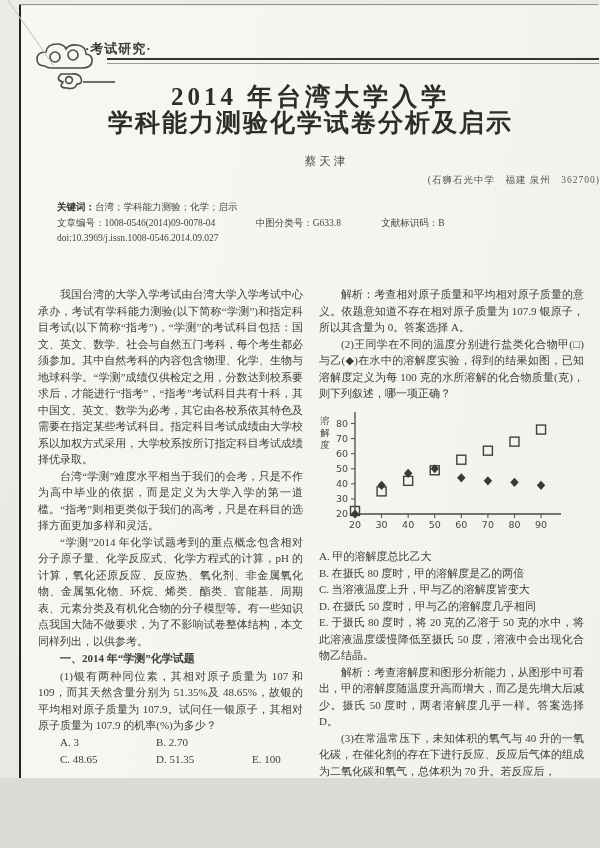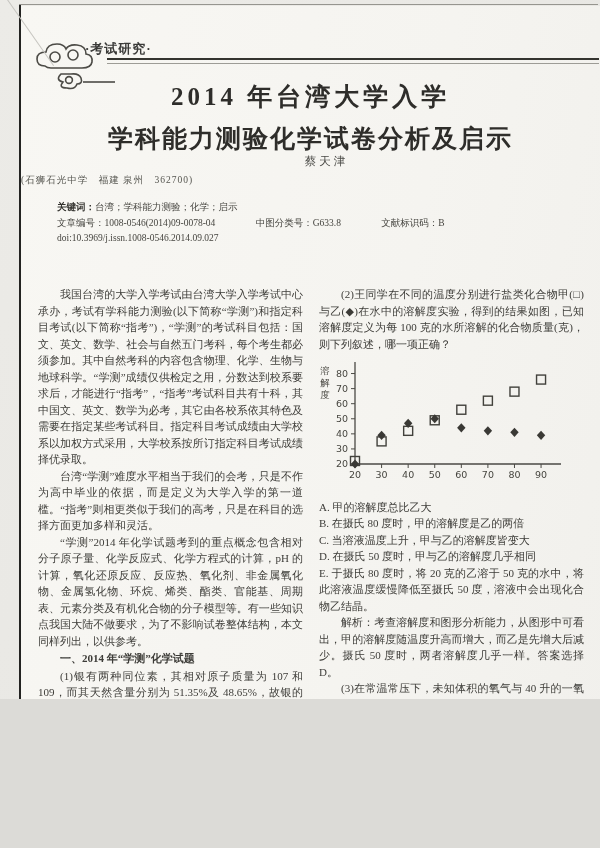--- a/index.html
+++ b/index.html
@@ -1,40 +1,40 @@
 <!DOCTYPE html>
 <html><head>
 <meta charset="utf-8">
 <style>
   html,body{margin:0;padding:0;}
   body{width:600px;height:848px;background:#dcdbd7;font-family:"Liberation Serif","DejaVu Serif",serif;}
-  .scan{position:relative;width:600px;height:699px;overflow:hidden;
+  .scan{position:relative;width:600px;height:778px;overflow:hidden;
         background:linear-gradient(120deg,#ecebe7 0%,#e9e8e4 55%,#e3e2de 100%);}
   .page{position:absolute;left:21px;top:6px;width:579px;height:838px;
         background:linear-gradient(100deg,#f8f7f3 0%,#f5f4f0 60%,#f1f0ec 100%);}
   
   .edge-left{position:absolute;left:19px;top:4px;width:2px;height:836px;background:#232321;}
   .edge-top{position:absolute;left:19px;top:4px;width:579px;height:1px;background:#96958f;}
   .diag-artifact{position:absolute;left:-14px;top:30px;width:86px;height:1px;background:#c6c5c0;transform:rotate(55deg);}
   .smudge{position:absolute;left:0;top:816px;width:600px;height:5px;opacity:.75;
           background:repeating-linear-gradient(90deg,rgba(110,110,106,.6) 0 22px,rgba(168,167,162,.25) 22px 34px,rgba(84,84,80,.65) 34px 61px,rgba(150,149,144,.3) 61px 83px);}
   .faint-bottom{position:absolute;left:0;top:843px;width:600px;height:1px;background:#c7c6c1;}
 
   
   .colhead{position:absolute;left:64px;top:34px;font-size:13px;letter-spacing:1px;color:#3a3a38;font-weight:bold;}
   .rule-thick{position:absolute;left:86px;top:52px;width:492px;height:2px;background:#34342f;}
   .rule-thin{position:absolute;left:86px;top:57px;width:492px;height:1px;background:#9d9c96;}
   .cloud{position:absolute;left:10px;top:26px;}
 
   
   .title{position:absolute;left:0;width:579px;text-align:center;color:#2e2d2a;font-weight:bold;}
   .title.l1{top:74px;font-size:25px;letter-spacing:4px;}
-  .title.l2{top:116px;font-size:25px;letter-spacing:2px;}
+  .title.l2{top:100px;font-size:25px;letter-spacing:2px;}
   .author{position:absolute;left:16px;top:148px;width:579px;text-align:center;font-size:11.5px;color:#4a4a46;letter-spacing:3px;}
-  .affil{position:absolute;left:0;top:168px;width:579px;text-align:left;font-size:9.5px;color:#55554f;letter-spacing:1px;}
+  .affil{position:absolute;left:0;top:168px;width:579px;text-align:right;font-size:9.5px;color:#55554f;letter-spacing:1px;}
 
   
   .meta{position:absolute;left:36px;top:194px;width:508px;font-size:9.5px;line-height:15.5px;color:#45443f;text-align:justify;}
   .meta b{color:#33322e;}
   .meta .row{display:block;}
   .meta .seg{display:inline-block;margin-right:38px;}
 
   
   .columns{position:absolute;left:17px;top:280px;width:546px;display:flex;gap:16px;}
   .col{width:265px;font-size:11px;line-height:16.5px;color:#3d3c38;text-align:justify;}
@@ -98,20 +98,21 @@
           <span>A. 3</span>
           <span>B. 2.70</span>
           <span></span>
           <span>C. 48.65</span>
           <span>D. 51.35</span>
           <span>E. 100</span>
         </div>
       </div>
 
       <div class="col">
+        <p>解析：考查相对原子质量和平均相对原子质量的意义。依题意知道不存在相对原子质量为 107.9 银原子，所以其含量为 0。答案选择 A。</p>
         <p>(2)王同学在不同的温度分别进行盐类化合物甲(□)与乙(◆)在水中的溶解度实验，得到的结果如图，已知溶解度定义为每 100 克的水所溶解的化合物质量(克)，则下列叙述，哪一项正确？</p>
         <div class="chartwrap">
           <svg id="chart-svg" width="252" height="138" viewBox="0 0 252 138">
               <path d="M 40 8 V 110 H 246" stroke="#4b4a45" fill="none" stroke-width="1.3"></path>
               <line x1="36" y1="110" x2="40" y2="110" stroke="#4b4a45" stroke-width="1"></line>
               <text x="33" y="113.2" font-size="9.5" text-anchor="end">20</text>
               <line x1="36" y1="94.92307692307692" x2="40" y2="94.92307692307692" stroke="#4b4a45" stroke-width="1"></line>
               <text x="33" y="98.12307692307692" font-size="9.5" text-anchor="end">30</text>
               <line x1="36" y1="79.84615384615384" x2="40" y2="79.84615384615384" stroke="#4b4a45" stroke-width="1"></line>
               <text x="33" y="83.04615384615384" font-size="9.5" text-anchor="end">40</text>

